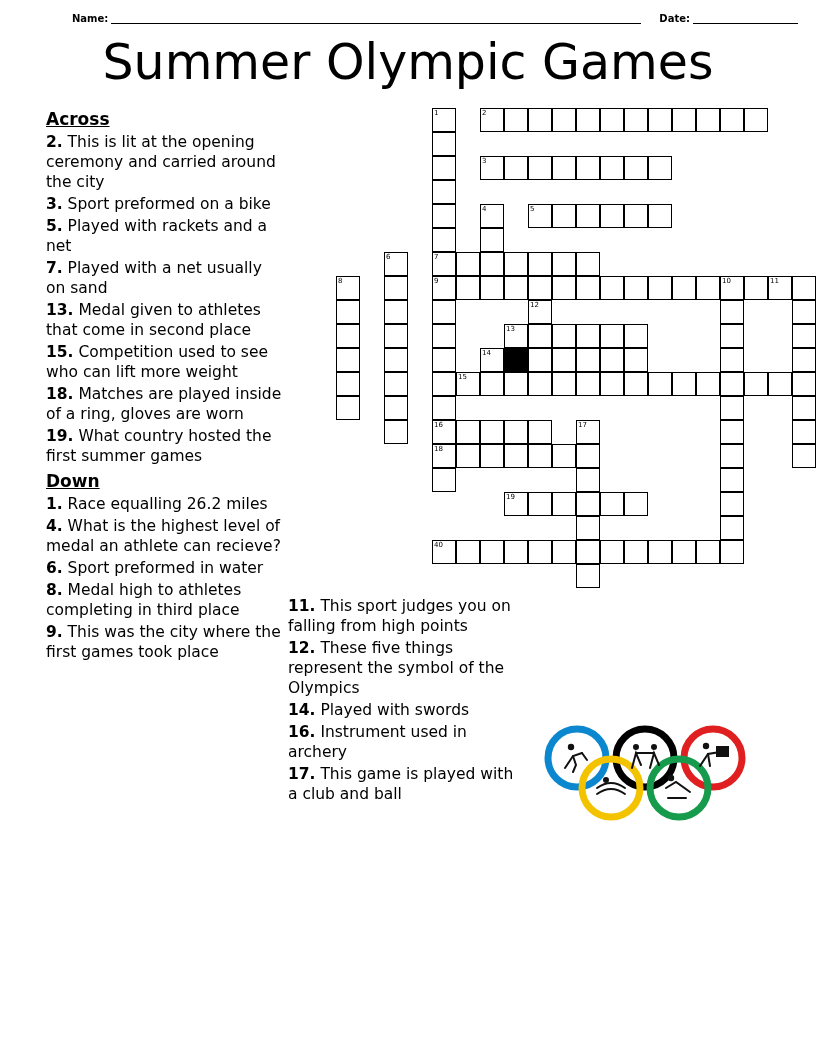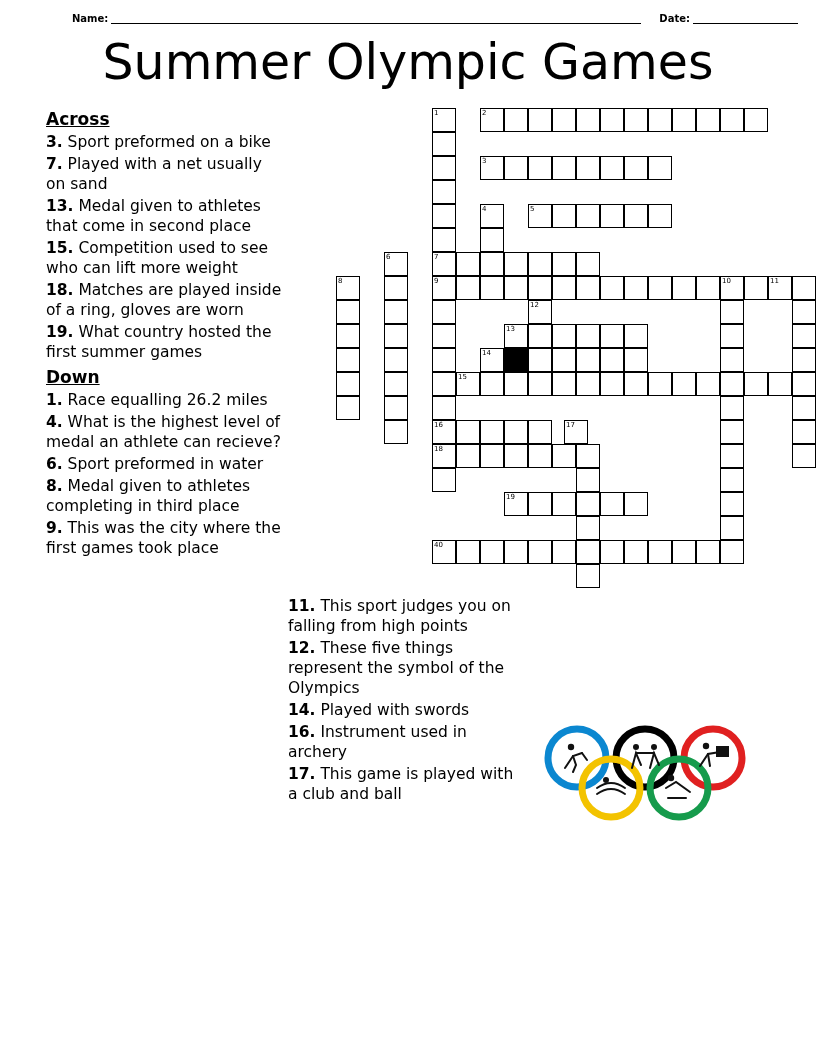--- a/index.html
+++ b/index.html
@@ -131,33 +131,35 @@
   <span class="name-blank"></span>
   <span class="date-label">Date:</span>
   <span class="date-blank"></span>
 </div>
 
 <div class="title">Summer Olympic Games</div>
 
 <div class="clue-col" id="col-left">
   <div class="section-head">Across</div>
   <div id="across-list">
+      <p class="clue"><span class="num">2.</span><span> This is lit at the opening ceremony and carried around the city</span></p>
       <p class="clue"><span class="num">3.</span><span> Sport preformed on a bike</span></p>
+      <p class="clue"><span class="num">5.</span><span> Played with rackets and a net</span></p>
       <p class="clue"><span class="num">7.</span><span> Played with a net usually on sand</span></p>
       <p class="clue"><span class="num">13.</span><span> Medal given to athletes that come in second place</span></p>
       <p class="clue"><span class="num">15.</span><span> Competition used to see who can lift more weight</span></p>
       <p class="clue"><span class="num">18.</span><span> Matches are played inside of a ring, gloves are worn</span></p>
       <p class="clue"><span class="num">19.</span><span> What country hosted the first summer games</span></p>
     </div>
   <div class="section-head" style="margin-top:4px;">Down</div>
   <div id="down-left-list">
       <p class="clue"><span class="num">1.</span><span> Race equalling 26.2 miles</span></p>
       <p class="clue"><span class="num">4.</span><span> What is the highest level of medal an athlete can recieve?</span></p>
       <p class="clue"><span class="num">6.</span><span> Sport preformed in water</span></p>
-      <p class="clue"><span class="num">8.</span><span> Medal given to athletes completing in third place</span></p>
+      <p class="clue"><span class="num">8.</span><span> Medal high to athletes completing in third place</span></p>
       <p class="clue"><span class="num">9.</span><span> This was the city where the first games took place</span></p>
     </div>
 </div>
 
 <div class="clue-col" id="col-mid">
   <div id="down-right-list">
       <p class="clue"><span class="num">11.</span><span> This sport judges you on falling from high points</span></p>
       <p class="clue"><span class="num">12.</span><span> These five things represent the symbol of the Olympics</span></p>
       <p class="clue"><span class="num">14.</span><span> Played with swords</span></p>
       <p class="clue"><span class="num">16.</span><span> Instrument used in archery</span></p>
@@ -309,21 +311,21 @@
     <div class="cell" style="left: 432px; top: 288px;"></div>
     <div class="cell" style="left: 504px; top: 288px;"></div>
     <div class="cell" style="left: 96px; top: 312px;"></div>
     <div class="cell" style="left: 144px; top: 312px;">
       <span class="cn">16</span>
     </div>
     <div class="cell" style="left: 168px; top: 312px;"></div>
     <div class="cell" style="left: 192px; top: 312px;"></div>
     <div class="cell" style="left: 216px; top: 312px;"></div>
     <div class="cell" style="left: 240px; top: 312px;"></div>
-    <div class="cell" style="left: 276px; top: 312px;">
+    <div class="cell" style="left: 288px; top: 312px;">
       <span class="cn">17</span>
     </div>
     <div class="cell" style="left: 432px; top: 312px;"></div>
     <div class="cell" style="left: 504px; top: 312px;"></div>
     <div class="cell" style="left: 144px; top: 336px;">
       <span class="cn">18</span>
     </div>
     <div class="cell" style="left: 168px; top: 336px;"></div>
     <div class="cell" style="left: 192px; top: 336px;"></div>
     <div class="cell" style="left: 216px; top: 336px;"></div>

